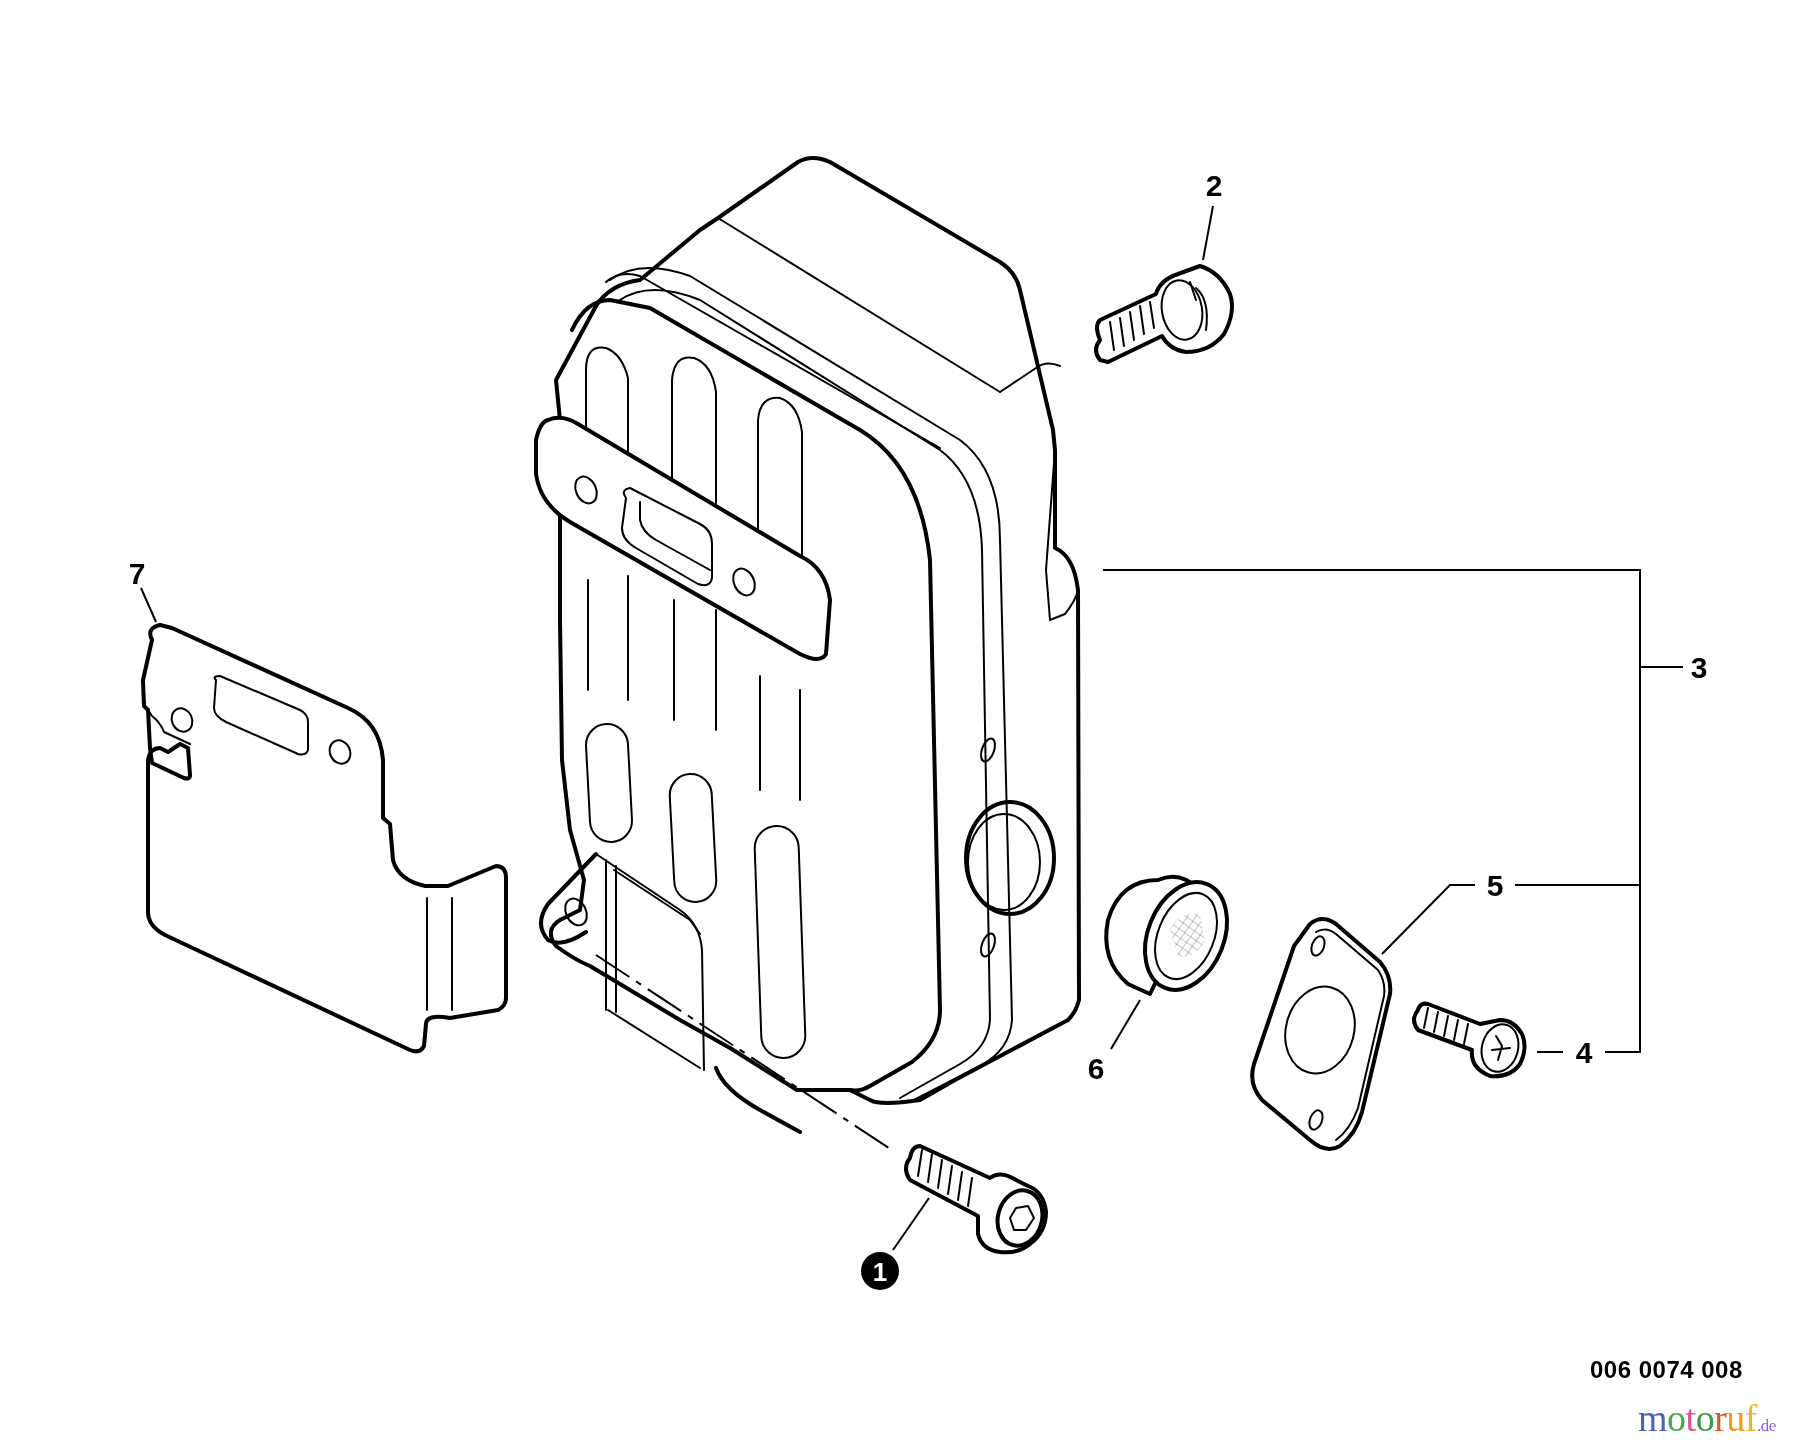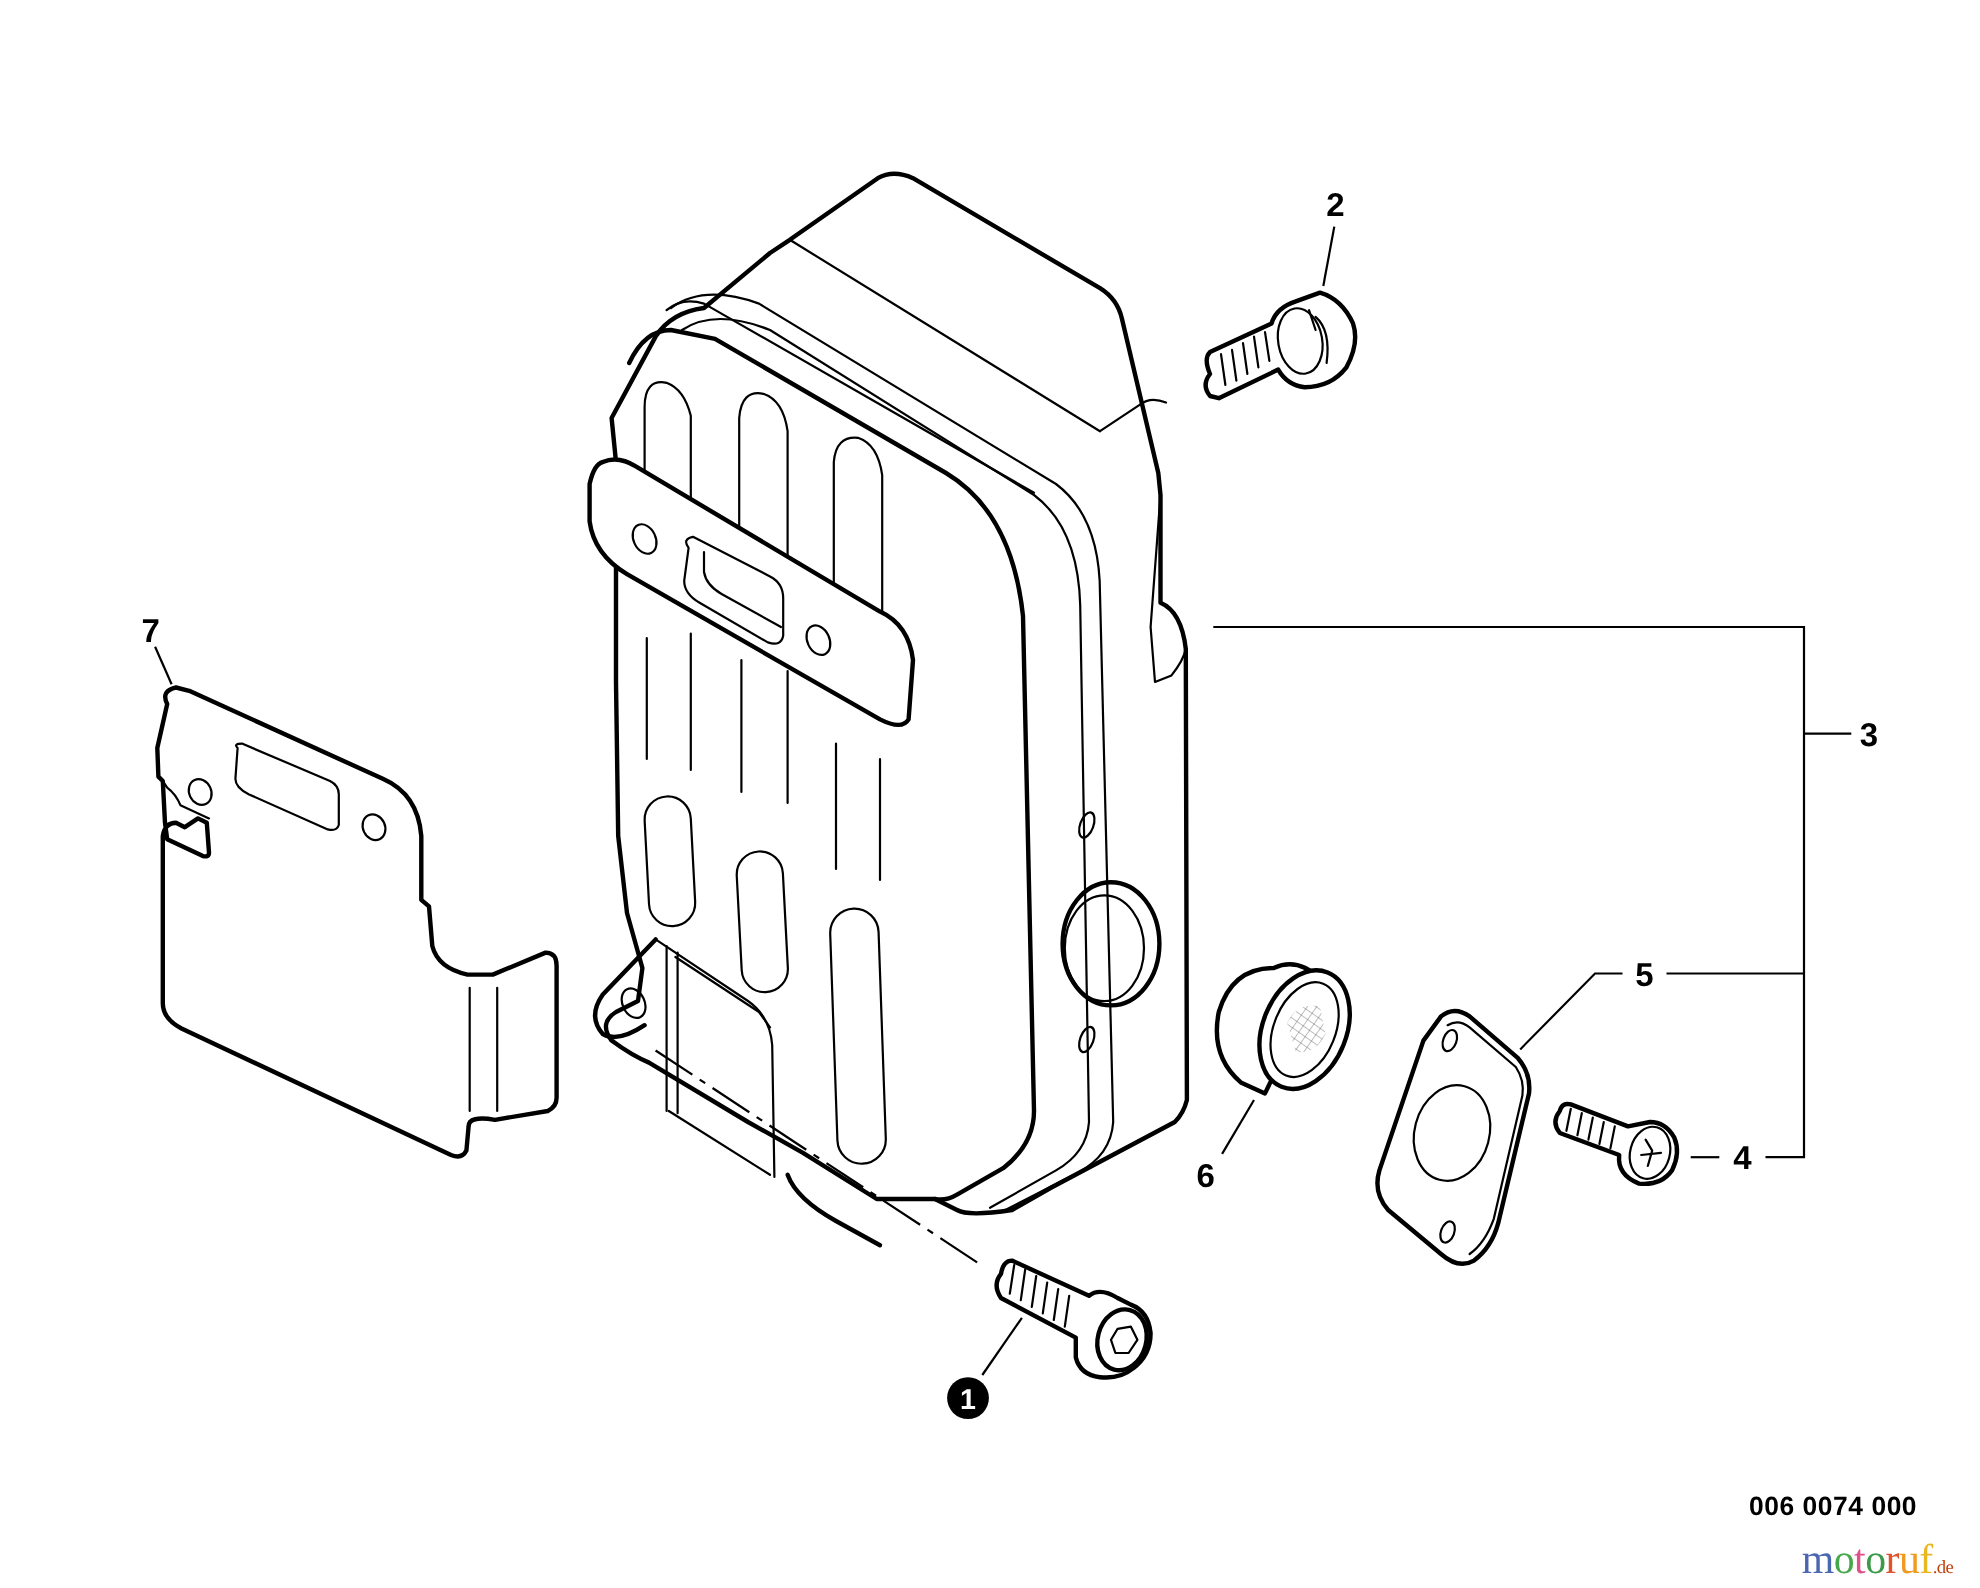--- a/index.html
+++ b/index.html
@@ -11,21 +11,21 @@
   .fillw { fill: #fff; }
   .leader { fill: none; stroke: #000; stroke-width: 2; }
   .dash { fill: none; stroke: #000; stroke-width: 2; stroke-dasharray: 40 8 6 8; }
   .callout { font-family: "Liberation Sans", sans-serif; font-weight: bold; font-size: 30px; fill: #000; }
   .callout-inv { font-family: "Liberation Sans", sans-serif; font-weight: bold; font-size: 26px; fill: #fff; }
   .partno { position: absolute; left: 1590px; top: 1356px; font-size: 24px; font-weight: bold;
             color: #000; letter-spacing: 0.5px; white-space: nowrap; }
   .logo { position: absolute; left: 1638px; top: 1396px; font-family: "Liberation Serif", serif;
           font-size: 38px; white-space: nowrap; letter-spacing: -0.5px; }
   .logo span { display: inline-block; }
-  .logo .tld { font-size: 17px; color: #c2410c; }
+  .logo .tld { font-size: 17px; color: #8b5cf6; }
 </style>
 </head>
 <body>
 
 <svg id="diagram" viewBox="0 0 1800 1444" xmlns="http://www.w3.org/2000/svg">
 
   <g>
     <path class="thk fillw" d="M152 640 Q146 628 160 625 L172 628 L348 708 Q380 722 383 760 L383 818 L390 824 L393 860 Q398 880 425 886 L448 886 L496 866 Q506 866 506 878 L506 998 Q506 1006 498 1010 L450 1018 Q426 1014 426 1024 L424 1046 Q420 1054 410 1050 L165 935 Q148 926 148 912 L148 760 Q150 748 160 748 L168 752 L180 744 L188 748 L190 775 Q190 780 184 778 L152 763 L150 748 L148 710 L144 706 L143 680 Z"></path>
     <path class="ln" d="M148 710 L152 716 Q160 722 164 732 L190 744"></path>
     <ellipse class="ln" cx="182" cy="720" rx="10" ry="12" transform="rotate(-25 182 720)"></ellipse>
@@ -142,17 +142,17 @@
   </g>
 
   <text class="callout" x="1214" y="196" text-anchor="middle">2</text>
   <text class="callout" x="1699" y="678" text-anchor="middle">3</text>
   <text class="callout" x="1584" y="1063" text-anchor="middle">4</text>
   <text class="callout" x="1495" y="896" text-anchor="middle">5</text>
   <text class="callout" x="1096" y="1079" text-anchor="middle">6</text>
   <text class="callout" x="137" y="584" text-anchor="middle">7</text>
 </svg>
 
-<div class="partno">006 0074 000</div>
+<div class="partno">006 0074 008</div>
 
 <div class="logo">
   <span style="color: rgb(74, 103, 176);">m</span><span style="color: rgb(69, 168, 74);">o</span><span style="color: rgb(224, 80, 138);">t</span><span style="color: rgb(58, 154, 74);">o</span><span style="color: rgb(224, 83, 42);">r</span><span style="color: rgb(240, 154, 32);">u</span><span style="color: rgb(232, 184, 32);">f</span><span class="tld">.de</span>
 </div>
 
 </body></html>

